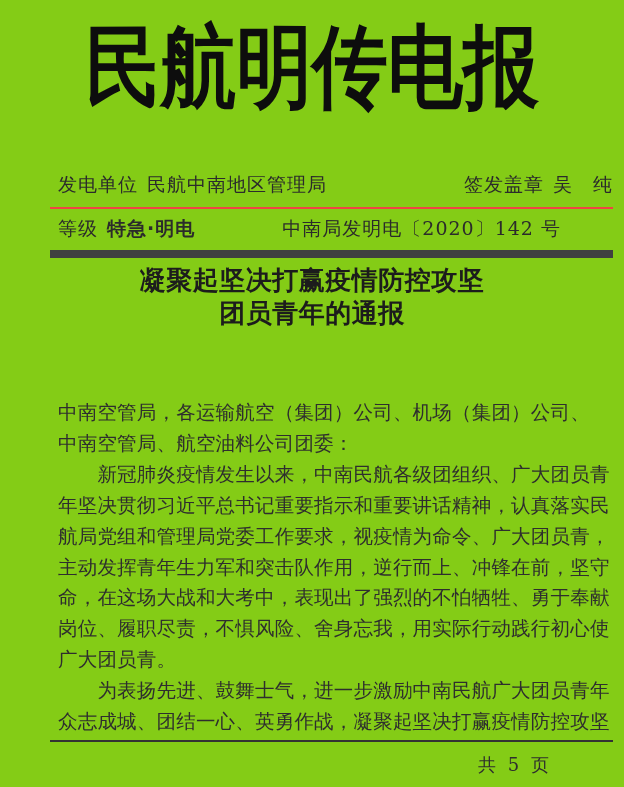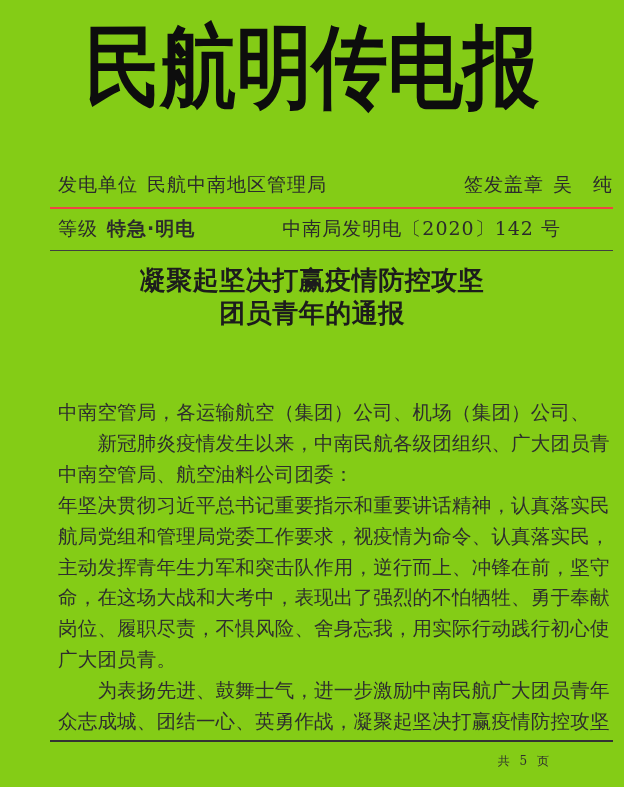--- a/index.html
+++ b/index.html
@@ -42,21 +42,21 @@
     display: flex;
     justify-content: space-between;
     align-items: baseline;
   }
   .meta-row-1 {
     padding: 4px 0 9px 8px;
     border-bottom: 2px solid #ef4444;
   }
   .meta-row-2 {
     padding: 7px 0 8px 8px;
-    border-bottom: 1px solid #404040;
+    border-bottom: 8px solid #404040;
   }
   .meta-label { letter-spacing: 1px; }
   .meta-value { margin-left: 9px; letter-spacing: 1px; }
   .hei {
     font-family: "DejaVu Sans", sans-serif;
     font-weight: bold;
   }
   .doc-number {
     margin-right: 52px;
     letter-spacing: 1px;
@@ -93,21 +93,21 @@
     position: absolute;
     top: 740px;
     left: 50px;
     right: 11px;
     border-top: 2px solid #333333;
   }
   .page-count {
     position: absolute;
     top: 753px;
     right: 72px;
-    font-size: 12px;
+    font-size: 18px;
     letter-spacing: 3px;
     color: #2e2e2e;
     white-space: nowrap;
   }
 </style>
 </head>
 <body>
 
 <div class="page">
 
@@ -130,24 +130,24 @@
     </div>
   </div>
 
   <div class="doc-title">
       <div class="doc-title-line">凝聚起坚决打赢疫情防控攻坚</div>
       <div class="doc-title-line">团员青年的通报</div>
     </div>
 
   <div class="body-text">
       <div class="body-line">中南空管局，各运输航空（集团）公司、机场（集团）公司、</div>
+      <div class="body-line">中南空管局、航空油料公司团委：</div>
       <div class="body-line">　　新冠肺炎疫情发生以来，中南民航各级团组织、广大团员青</div>
-      <div class="body-line">中南空管局、航空油料公司团委：</div>
       <div class="body-line">年坚决贯彻习近平总书记重要指示和重要讲话精神，认真落实民</div>
-      <div class="body-line">航局党组和管理局党委工作要求，视疫情为命令、认真落实民，</div>
+      <div class="body-line">航局党组和管理局党委工作要求，视疫情为命令、广大团员青，</div>
       <div class="body-line">主动发挥青年生力军和突击队作用，逆行而上、冲锋在前，坚守</div>
       <div class="body-line">命，在这场大战和大考中，表现出了强烈的不怕牺牲、勇于奉献</div>
       <div class="body-line">岗位、履职尽责，不惧风险、舍身忘我，用实际行动践行初心使</div>
       <div class="body-line">广大团员青。</div>
       <div class="body-line">　　为表扬先进、鼓舞士气，进一步激励中南民航广大团员青年</div>
       <div class="body-line">众志成城、团结一心、英勇作战，凝聚起坚决打赢疫情防控攻坚</div>
     </div>
 
   <div class="footer-rule"></div>
 

